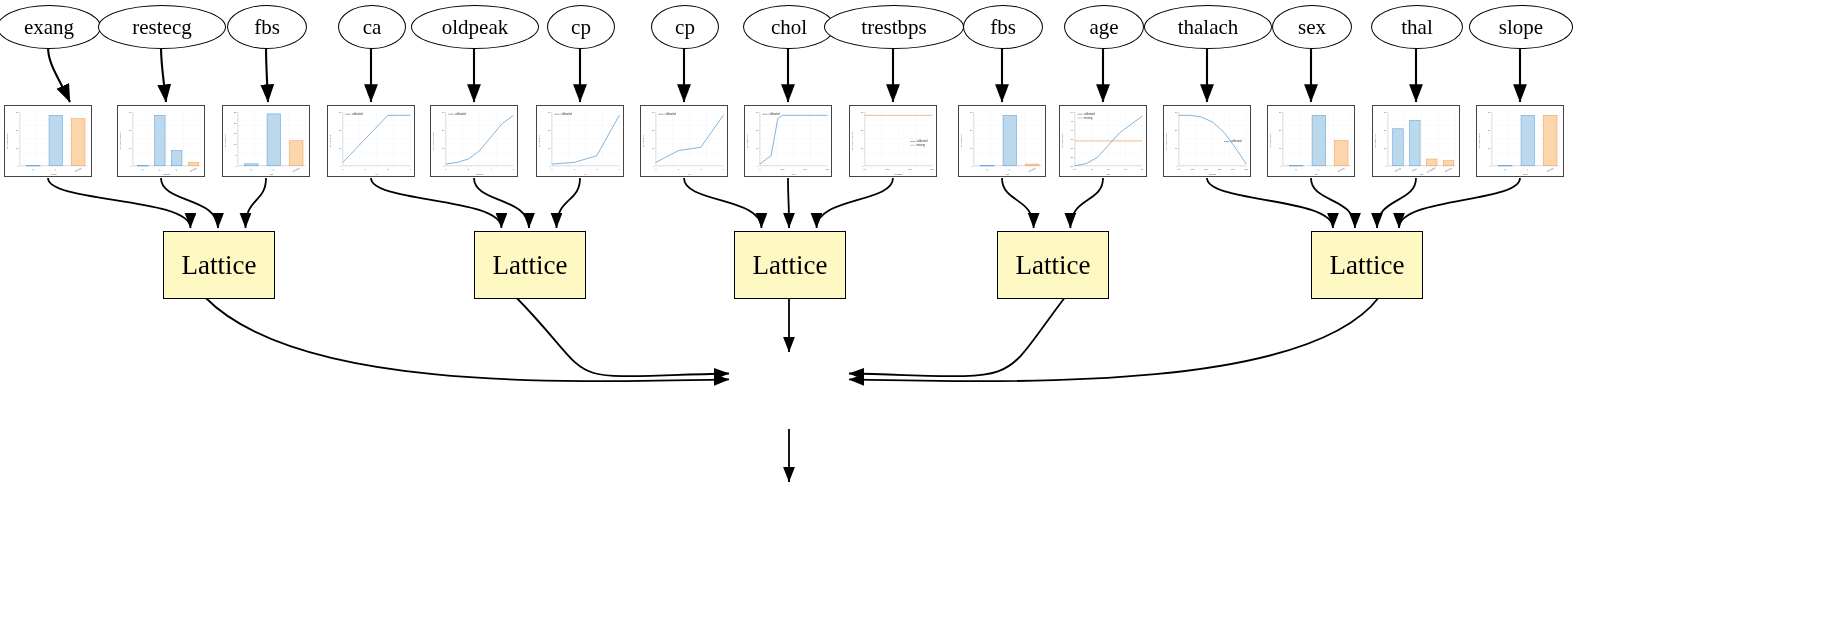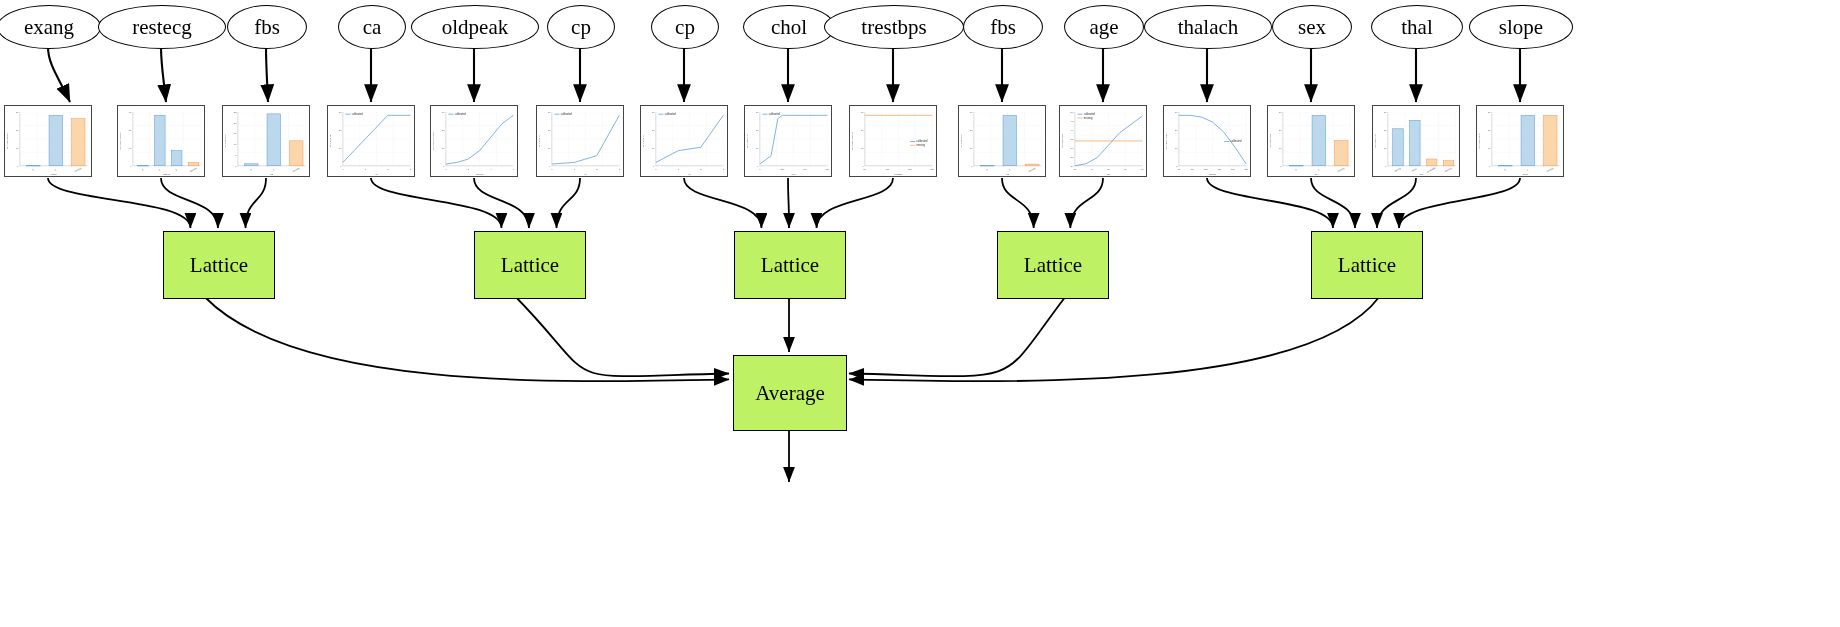--- a/index.html
+++ b/index.html
@@ -6,23 +6,23 @@
   body{width:1840px;height:627px;font-family:"Liberation Serif",serif;color:#000;}
   #stage{position:relative;width:1840px;height:627px;overflow:hidden;}
   svg.edges{position:absolute;left:0;top:0;width:1840px;height:627px;pointer-events:none;}
 
   .node-ellipse{
     position:absolute;border:1.6px solid #000;border-radius:50%;
     display:flex;align-items:center;justify-content:center;
     background:#fff;font-size:21px;line-height:1;white-space:nowrap;
   }
   .node-box{
-    position:absolute;border:1.6px solid #000;background:#bef264;
+    position:absolute;border:1.6px solid #000;background:#fef9c3;
     display:flex;align-items:center;justify-content:center;
-    font-size:21px;
+    font-size:27px;
   }
   .panel{
     position:absolute;border:1.5px solid #444;background:#fff;
     box-sizing:border-box;overflow:hidden;
   }
   .panel svg{display:block;width:100%;height:100%;}
   .tickt{font-family:"Liberation Sans",sans-serif;font-size:2.6px;fill:#555;}
   .axlab{font-family:"Liberation Sans",sans-serif;font-size:2.6px;fill:#555;}
   .legt{font-family:"Liberation Sans",sans-serif;font-size:3px;fill:#333;}
   .grid{stroke:#eceff3;stroke-width:.35;}
@@ -623,17 +623,14 @@
         <span>Lattice</span>
       </div>
       <div class="node-box" style="left: 997px; top: 231px; width: 110px; height: 66px;">
         <span>Lattice</span>
       </div>
       <div class="node-box" style="left: 1311px; top: 231px; width: 110px; height: 66px;">
         <span>Lattice</span>
       </div>
     </div>
 
-  <div class="node-box" id="avg-node" style="left:733px;top:355px;width:112px;height:74px;">
-    <span>Average</span>
-  </div>
 
 </div>
 
 </body></html>

